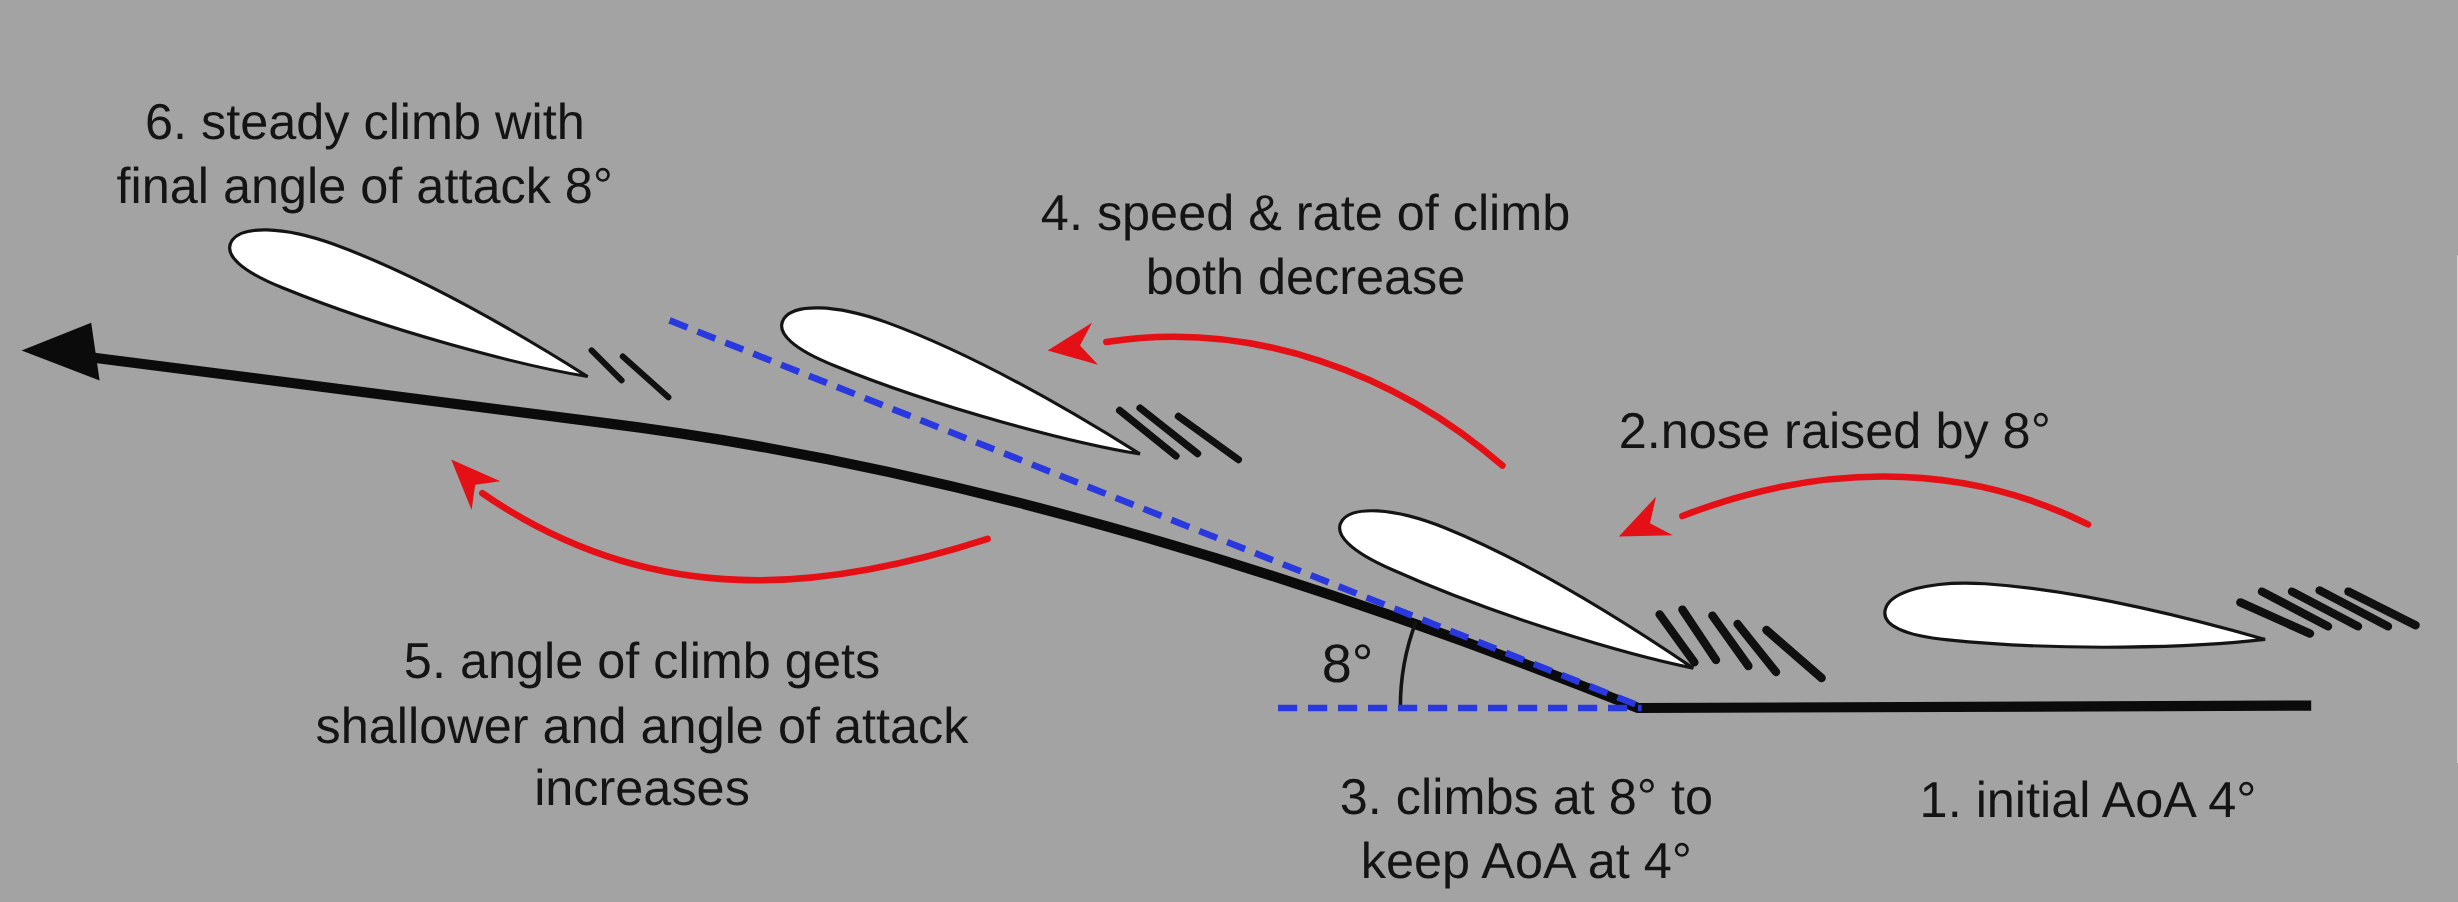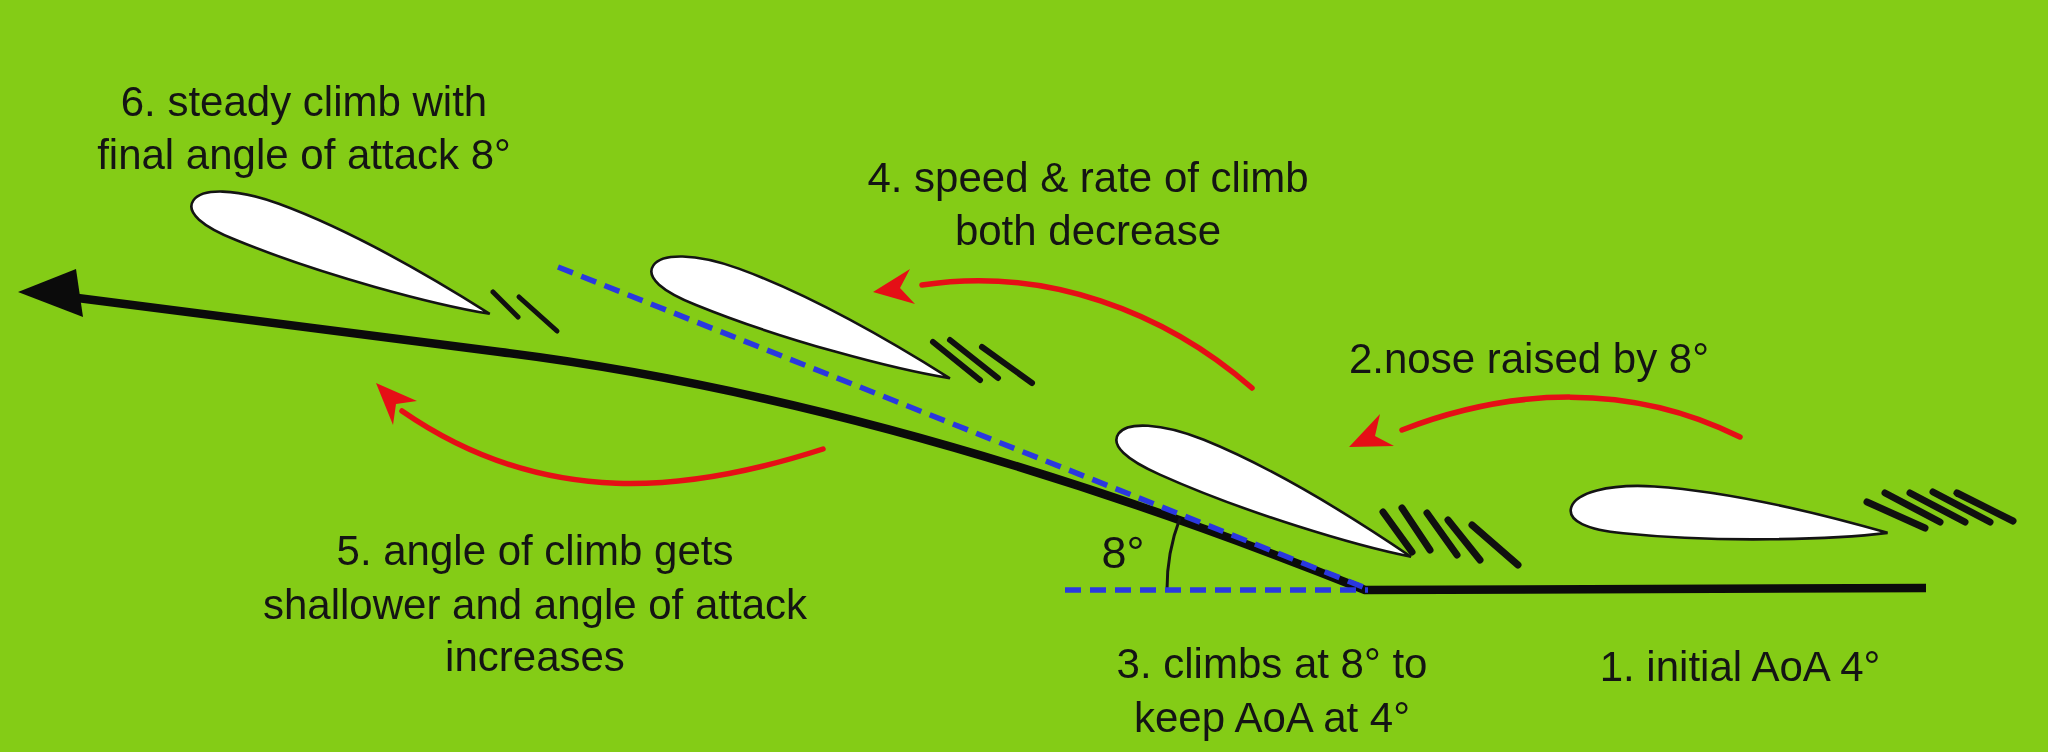--- a/index.html
+++ b/index.html
@@ -3,21 +3,21 @@
 <meta charset="utf-8">
 <style>
   html, body {
     margin: 0;
     padding: 0;
     background: #ffffff;
   }
   .stage {
     width: 2048px;
     height: 752px;
-    background: #84cc16;
+    background: #a3a3a3;
     position: relative;
     overflow: hidden;
   }
   svg { display: block; }
   .lbl {
     font-family: "Liberation Sans", "DejaVu Sans", sans-serif;
     font-size: 42px;
     font-weight: 500;
     fill: #141414;
     text-anchor: middle;

